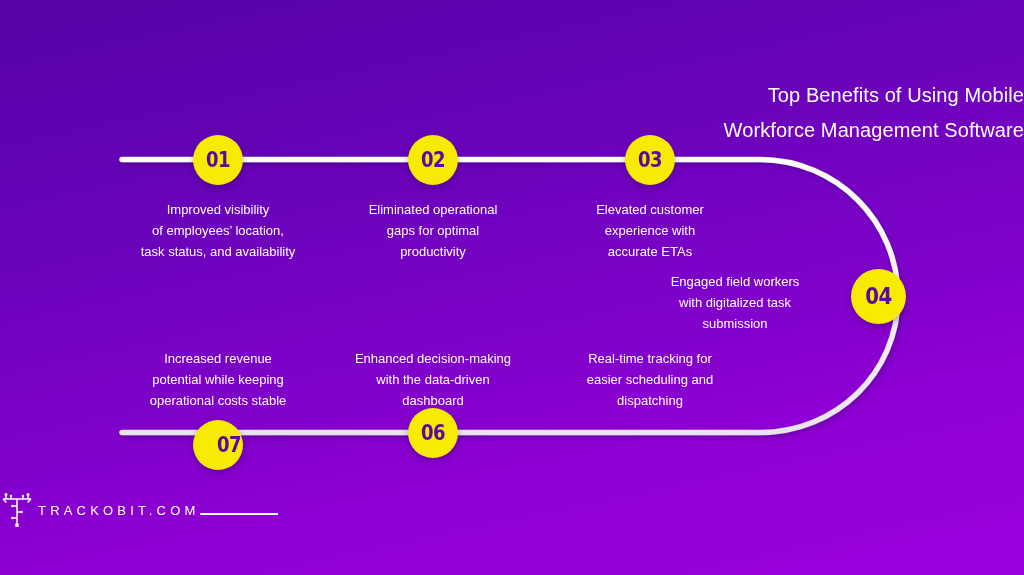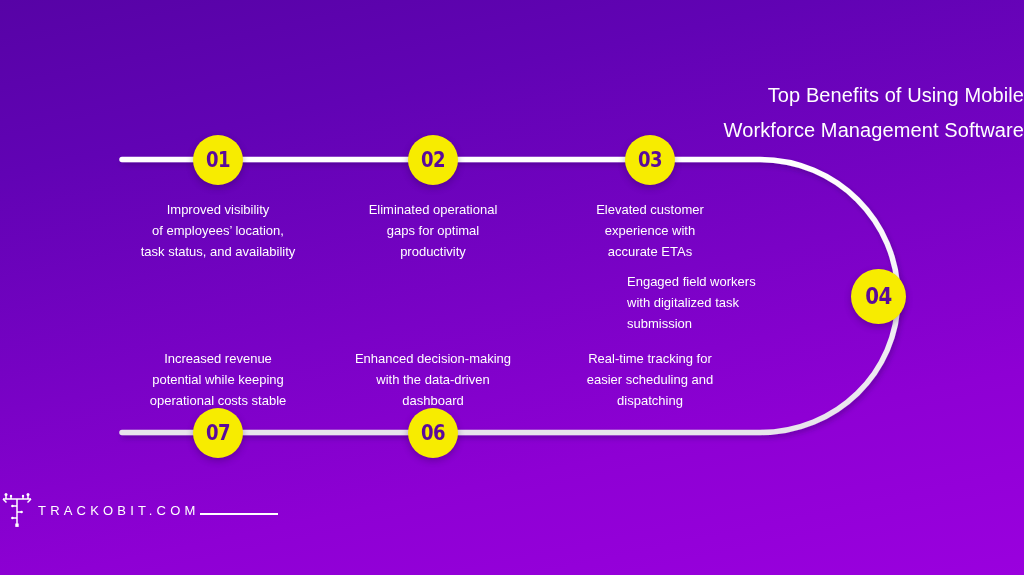--- a/index.html
+++ b/index.html
@@ -80,21 +80,21 @@
   
   .caption {
     position: absolute;
     color: #ffffff;
     font-size: 13px;
     line-height: 21px;
     text-align: center;
     white-space: pre-line;
   }
   .caption.right-al {
-    text-align: left;
+    text-align: center;
   }
 
   
   #logo {
     position: absolute;
     left: 0;
     top: 492px;
     width: 1024px;
     display: flex;
     flex-direction: row;
@@ -182,21 +182,21 @@
 easier scheduling and
 dispatching</div>
 
   <div class="step-circle std" style="left:408px; top:408px;">
     <span class="num">06</span>
   </div>
   <div class="caption" style="left:328px; top:348px; width:210px;">Enhanced decision-making
 with the data-driven
 dashboard</div>
 
-  <div class="step-circle std" style="left:193px; top:408px;">
+  <div class="step-circle std" style="left:193px; top:420px;justify-content:flex-end;">
     <span class="num">07</span>
   </div>
   <div class="caption" style="left:113px; top:348px; width:210px;">Increased revenue
 potential while keeping
 operational costs stable</div>
 
   <div id="logo">
     <div id="logo-row">
       <svg id="logo-mark" width="34" height="36" viewBox="0 0 34 36">
         <g fill="none" stroke="#ffffff" stroke-width="1.5">

